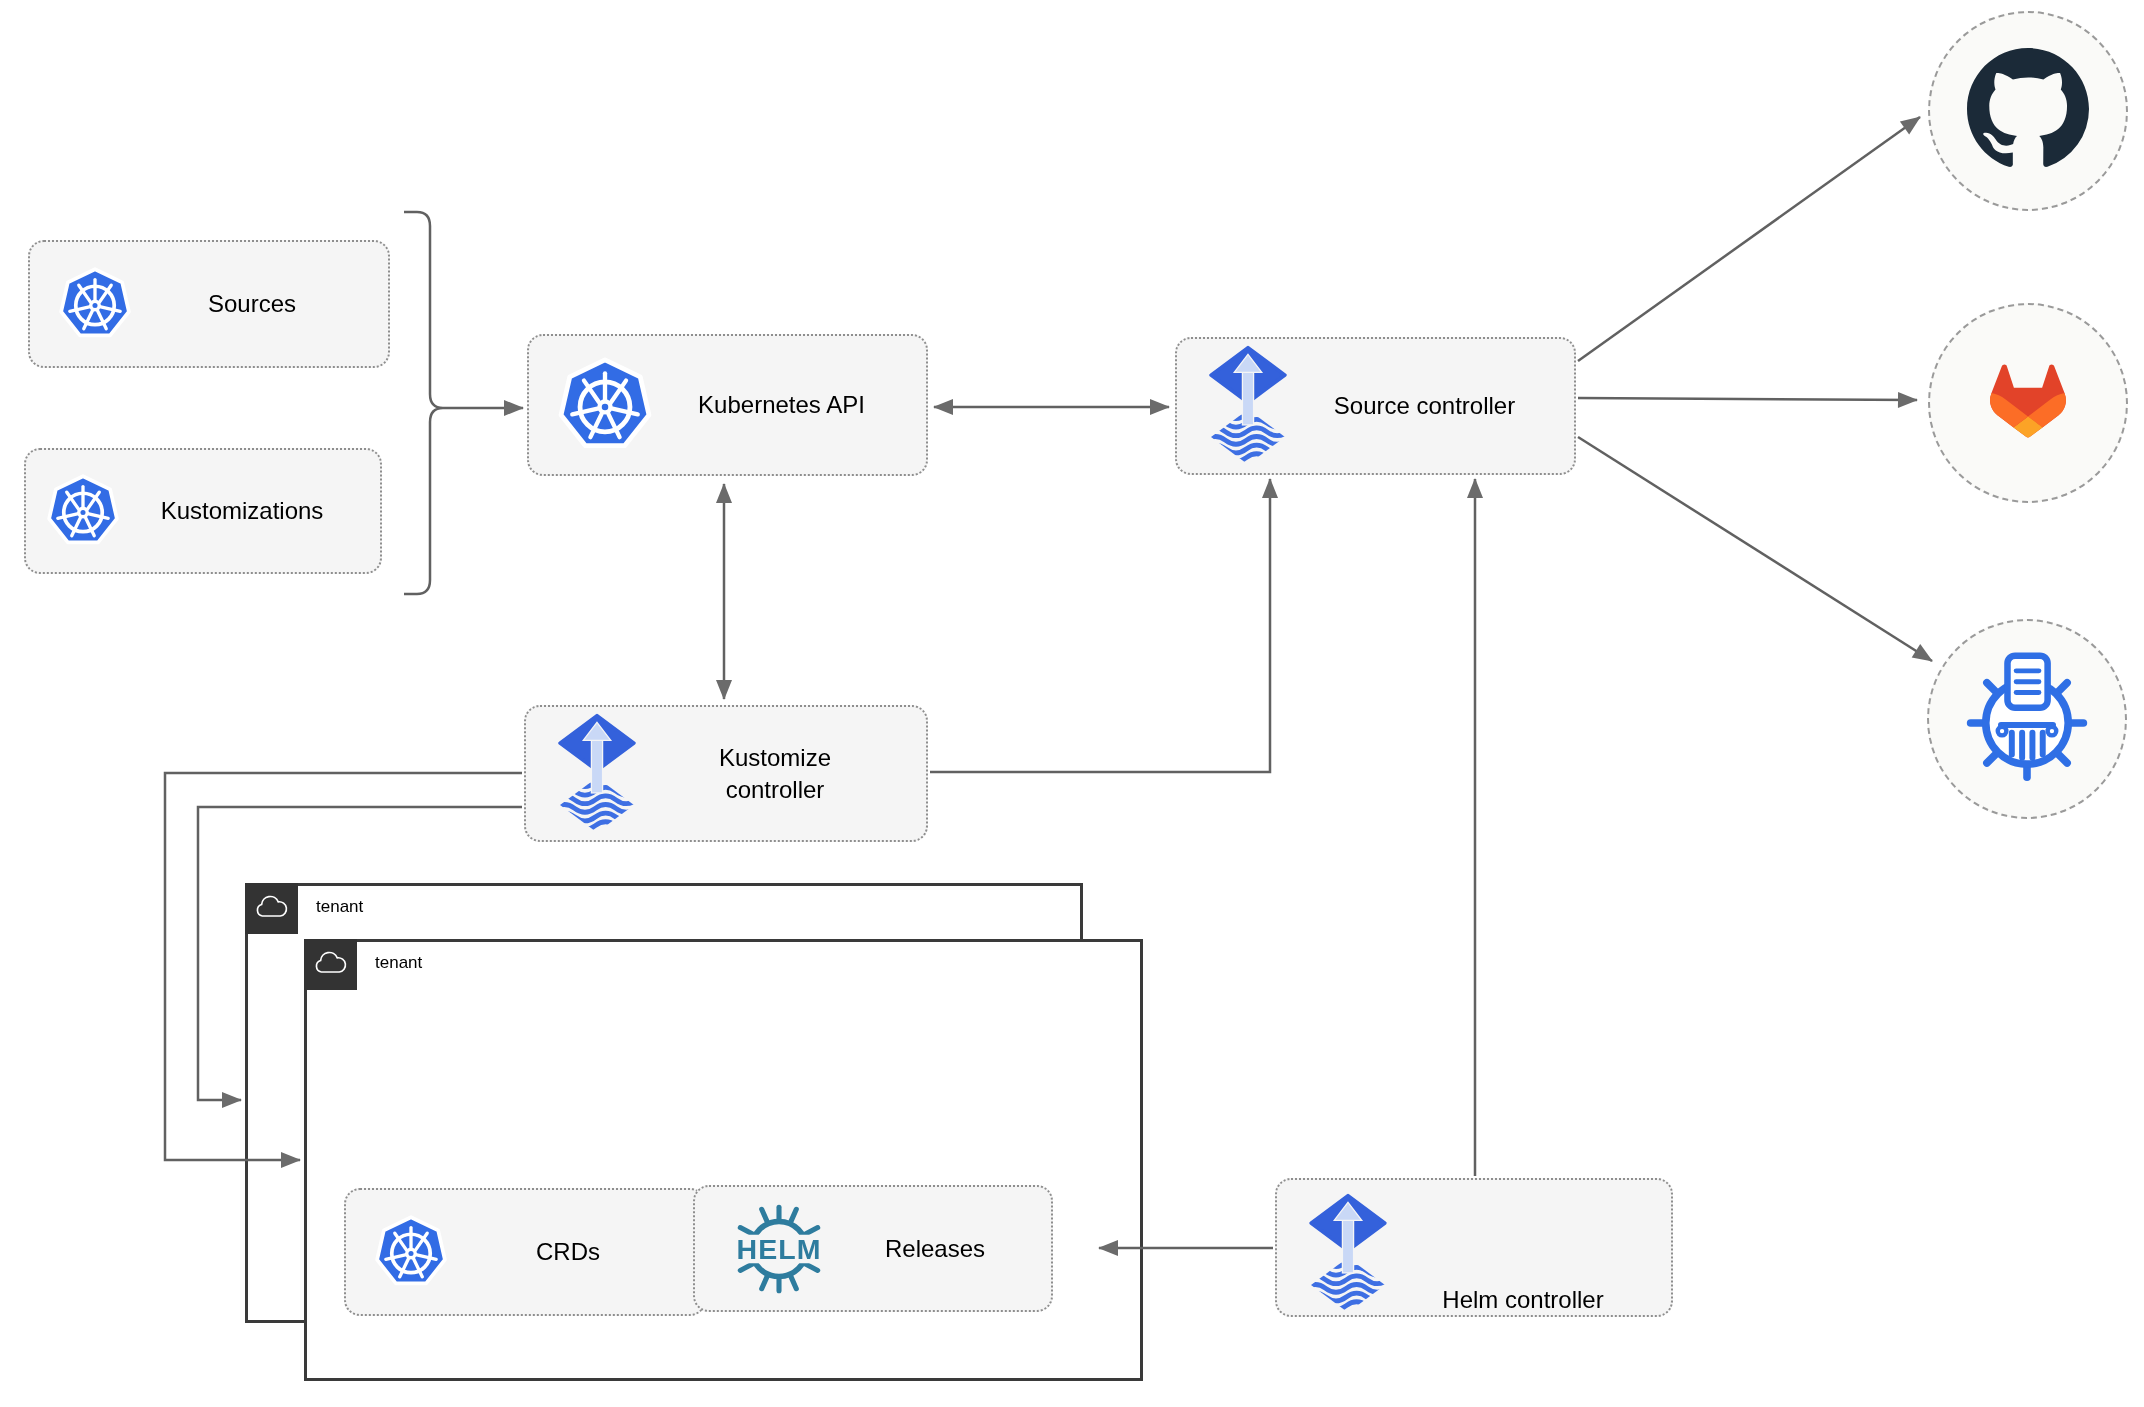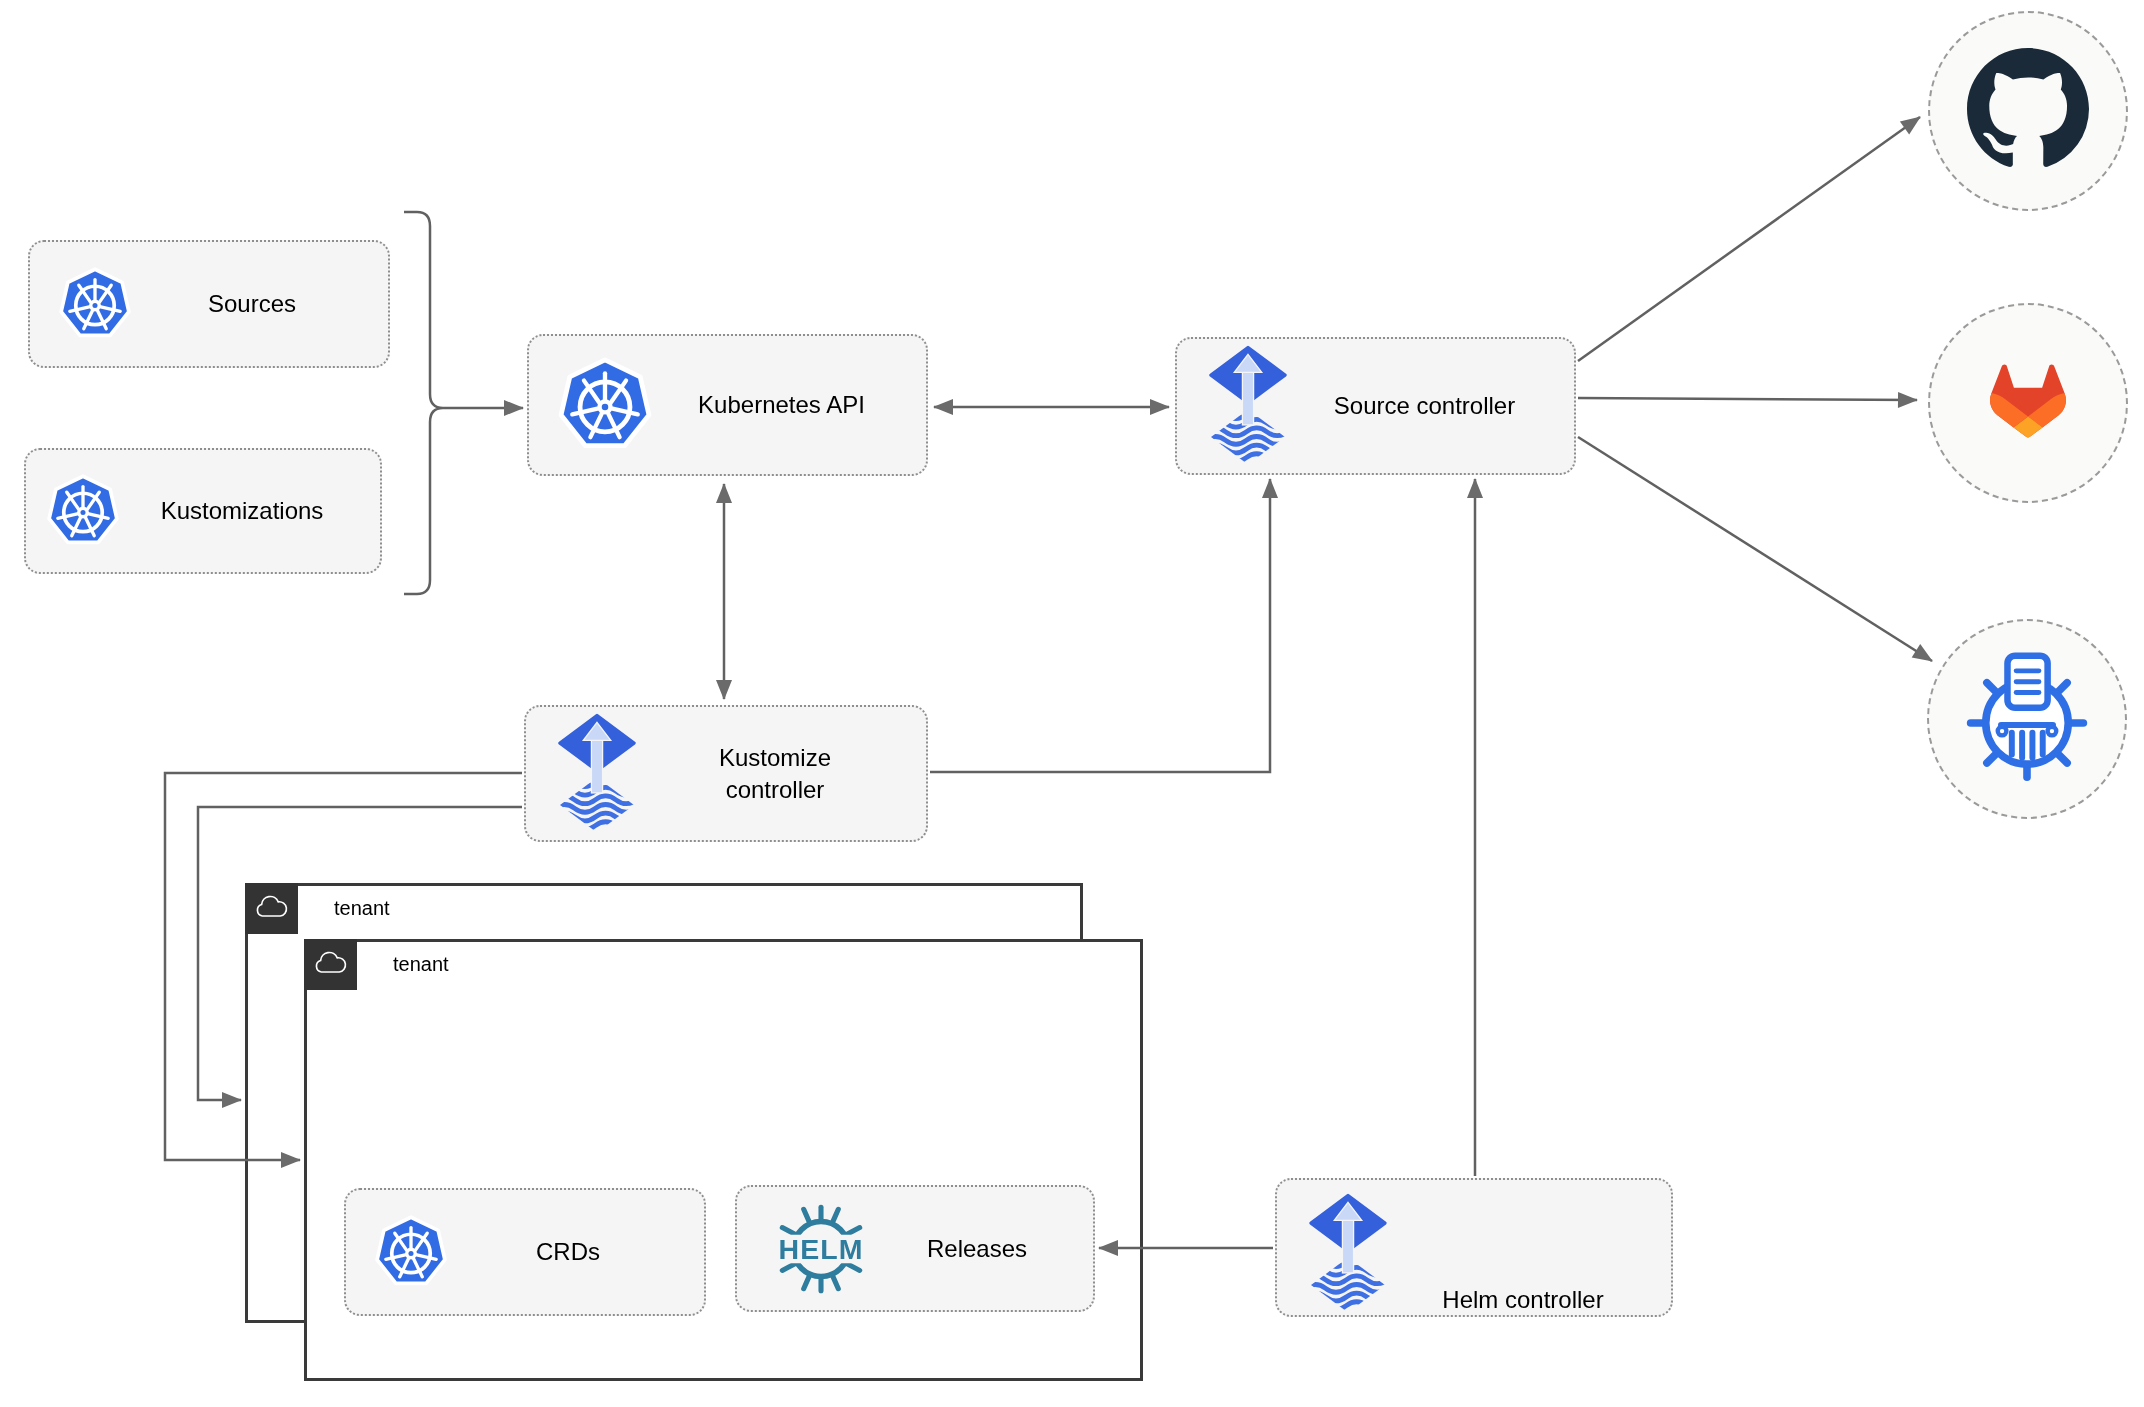--- a/index.html
+++ b/index.html
@@ -6,21 +6,21 @@
   #canvas{position:relative;width:2144px;height:1407px;background:#ffffff;overflow:hidden;
           font-family:"Liberation Sans", sans-serif;}
   .node{position:absolute;background:#f5f5f5;border:2px dotted #8e8e8e;border-radius:16px;
         display:flex;align-items:center;padding:0 16px;box-sizing:border-box;z-index:4;}
   .node .icon{flex:0 0 auto;margin-left:12px;display:flex;align-items:center;}
   .node .label{flex:1 1 auto;text-align:center;font-size:24px;color:#000;line-height:1.3;}
   .node .label .wrap2{display:inline-block;max-width:195px;}
   .tenant{position:absolute;background:#ffffff;border:3px solid #3a3a3a;box-sizing:border-box;}
   .tenant-badge{position:absolute;left:-3px;top:-3px;width:53px;height:51px;background:#333333;
         display:flex;align-items:center;justify-content:center;}
-  .tenant-label{position:absolute;left:86px;top:11px;font-size:20px;color:#000;}
+  .tenant-label{position:absolute;left:68px;top:11px;font-size:17px;color:#000;}
   .endpoint{position:absolute;width:200px;height:200px;border-radius:50%;border:2px dashed #9a9a9a;
         background:#fafaf8;box-sizing:border-box;display:flex;align-items:center;justify-content:center;z-index:1;}
   #edges{position:absolute;left:0;top:0;z-index:10;pointer-events:none;}
   #edges .edge{stroke:#616161;stroke-width:2.5;fill:none;}
   svg text{font-family:"Liberation Sans", sans-serif;}
   .z2{z-index:2}.z3{z-index:3}
 </style>
 </head>
 <body>
 
@@ -201,21 +201,21 @@
 
   <div class="node" style="left:344px;top:1188px;width:362px;height:128px;">
     <span class="icon">
         <svg width="74" height="74">
           <use href="#sym-k8s"></use>
         </svg>
       </span>
     <span class="label">CRDs</span>
   </div>
 
-  <div class="node" style="left:735px;top:1185px;width:360px;height:127px;">
+  <div class="node" style="left:693px;top:1185px;width:360px;height:127px;">
     <span class="icon">
         <svg width="112" height="102">
           <use href="#sym-helm-wheel"></use>
         </svg>
       </span>
     <span class="label">Releases</span>
   </div>
 
   <div class="endpoint" style="left:1928px;top:11px;">
     <span><svg width="122" height="122">

